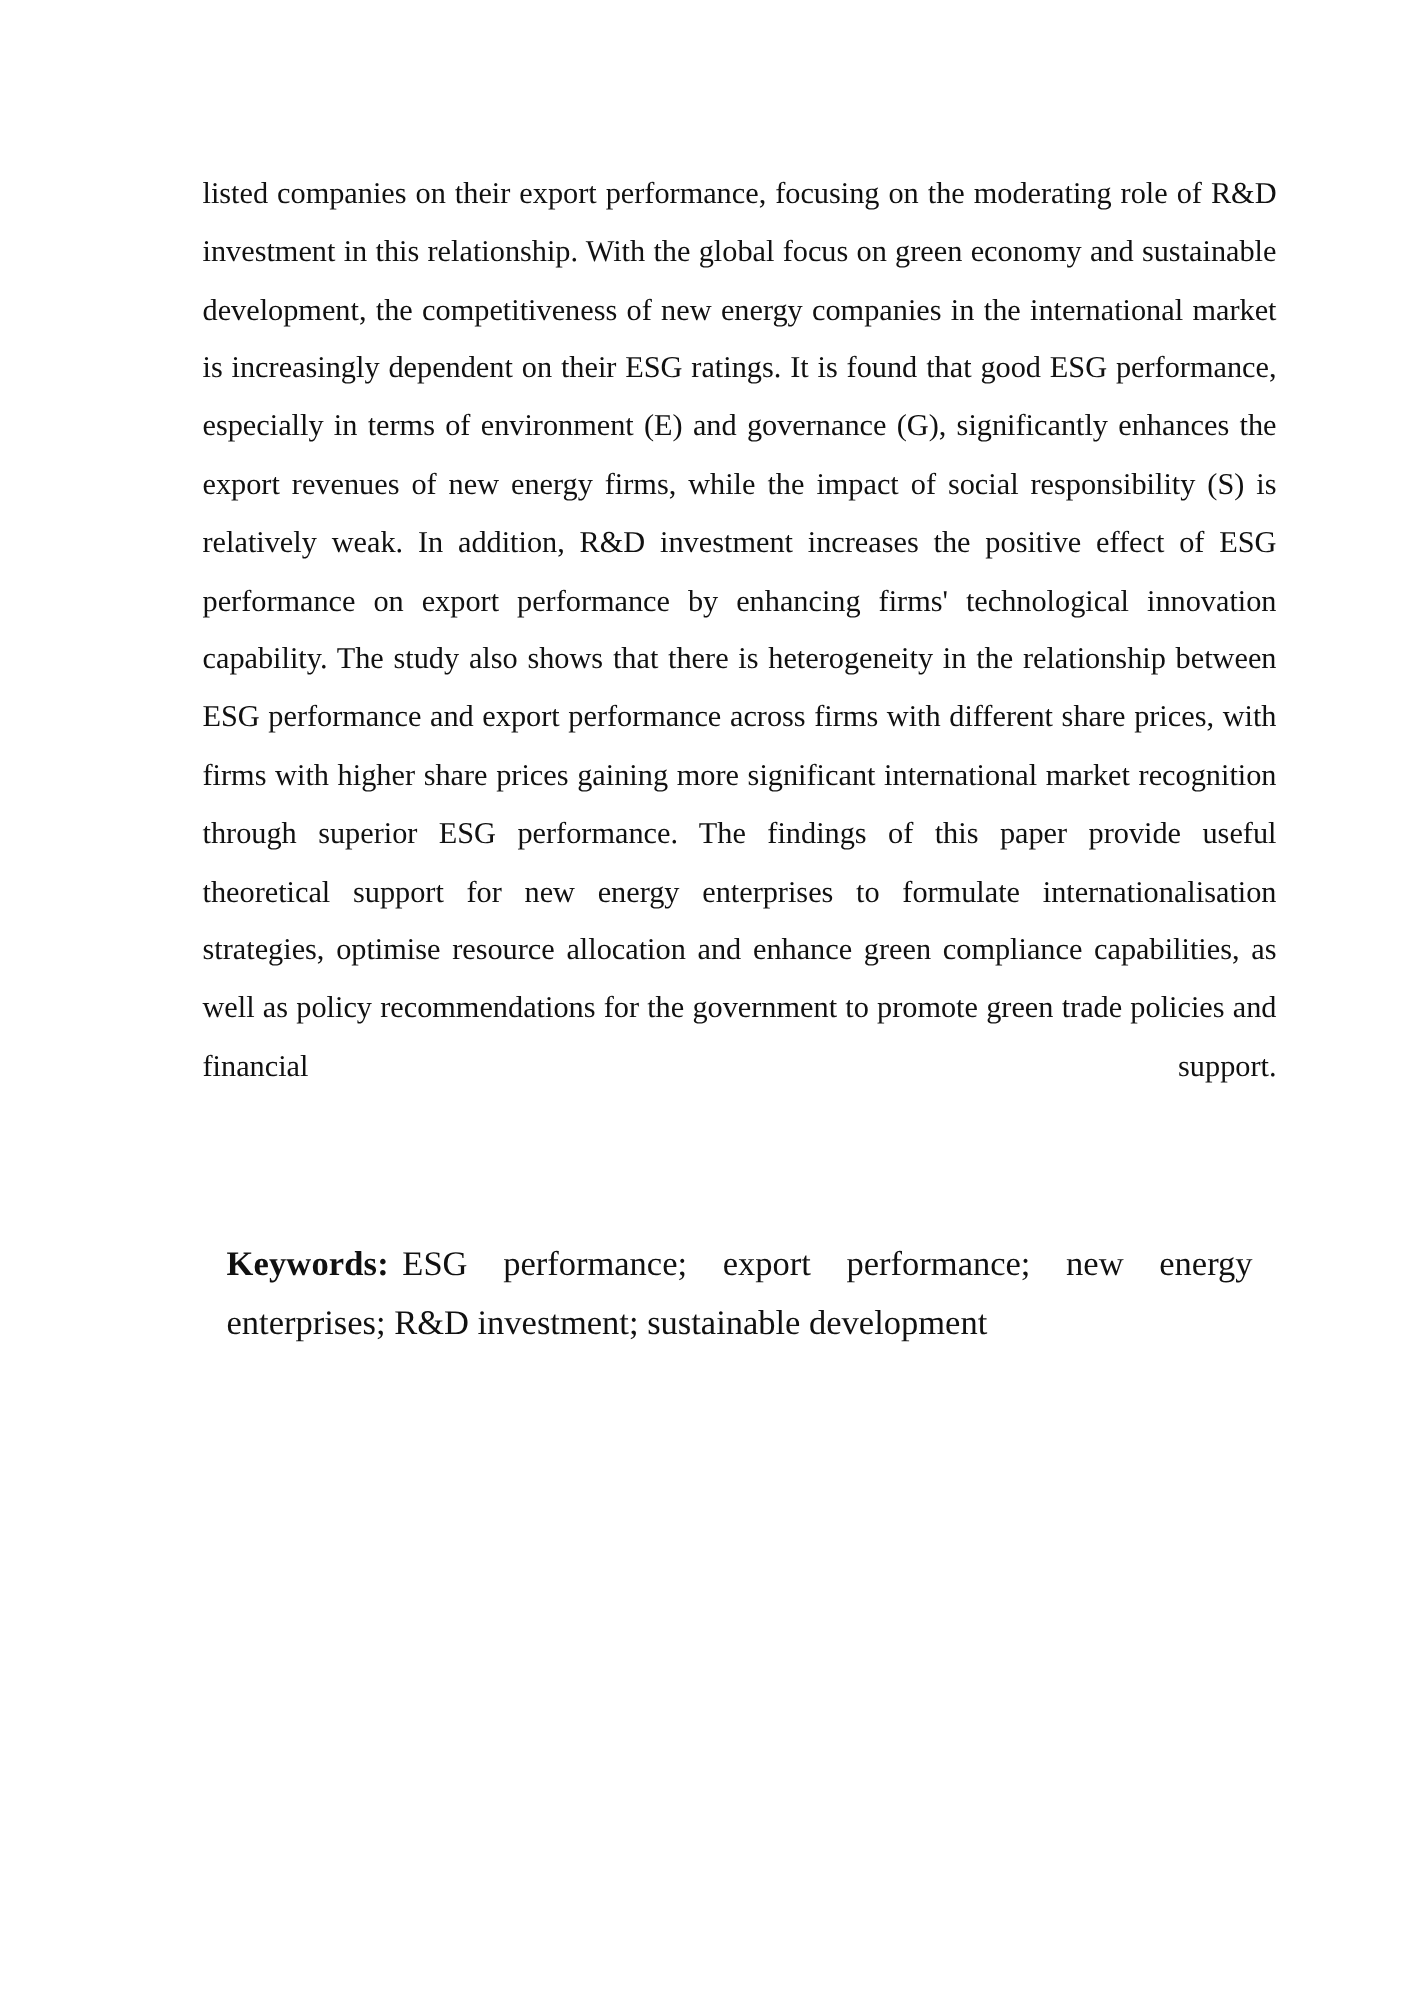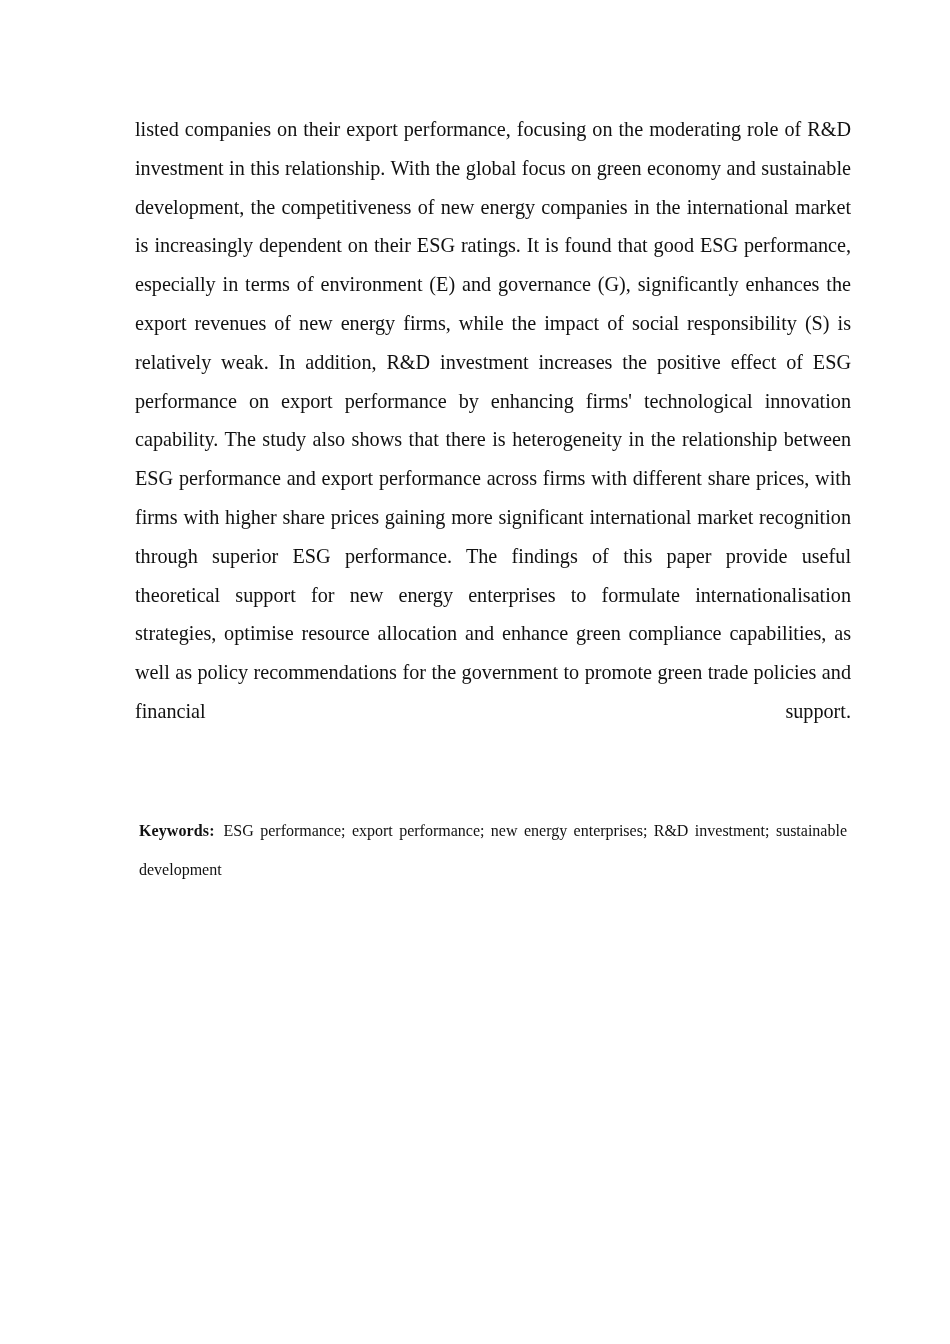--- a/index.html
+++ b/index.html
@@ -48,23 +48,23 @@
   }
 
   
   p.body-para::after {
     content: "";
     display: inline-block;
     width: 100%;
   }
 
   .keywords-block {
-    margin: 4px;
+    margin: 16px;
     padding: 0;
-    font-size: 16px;
+    font-size: 23px;
     line-height: 38.8px;
     text-align: justify;
     text-justify: inter-word;
     color: #111111;
   }
 
   .spacer-line {
     height: 38.8px;
     line-height: 38.8px;
     font-size: 20.2px;

